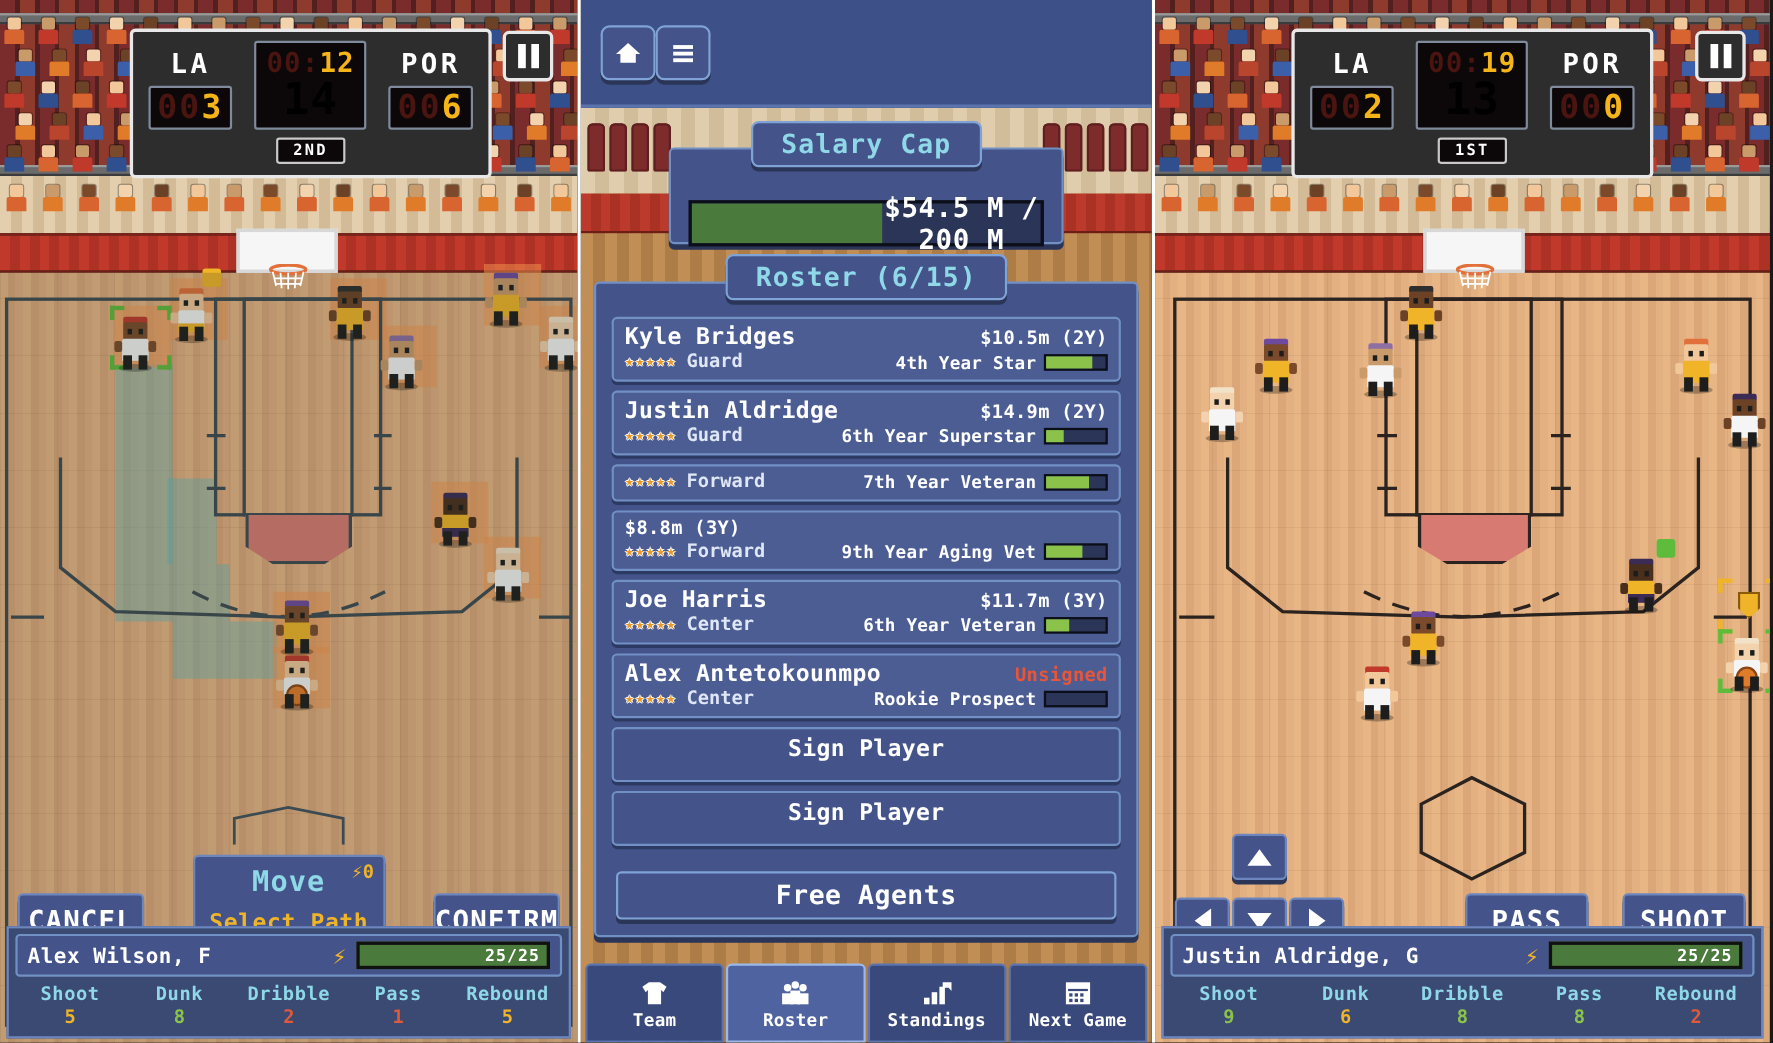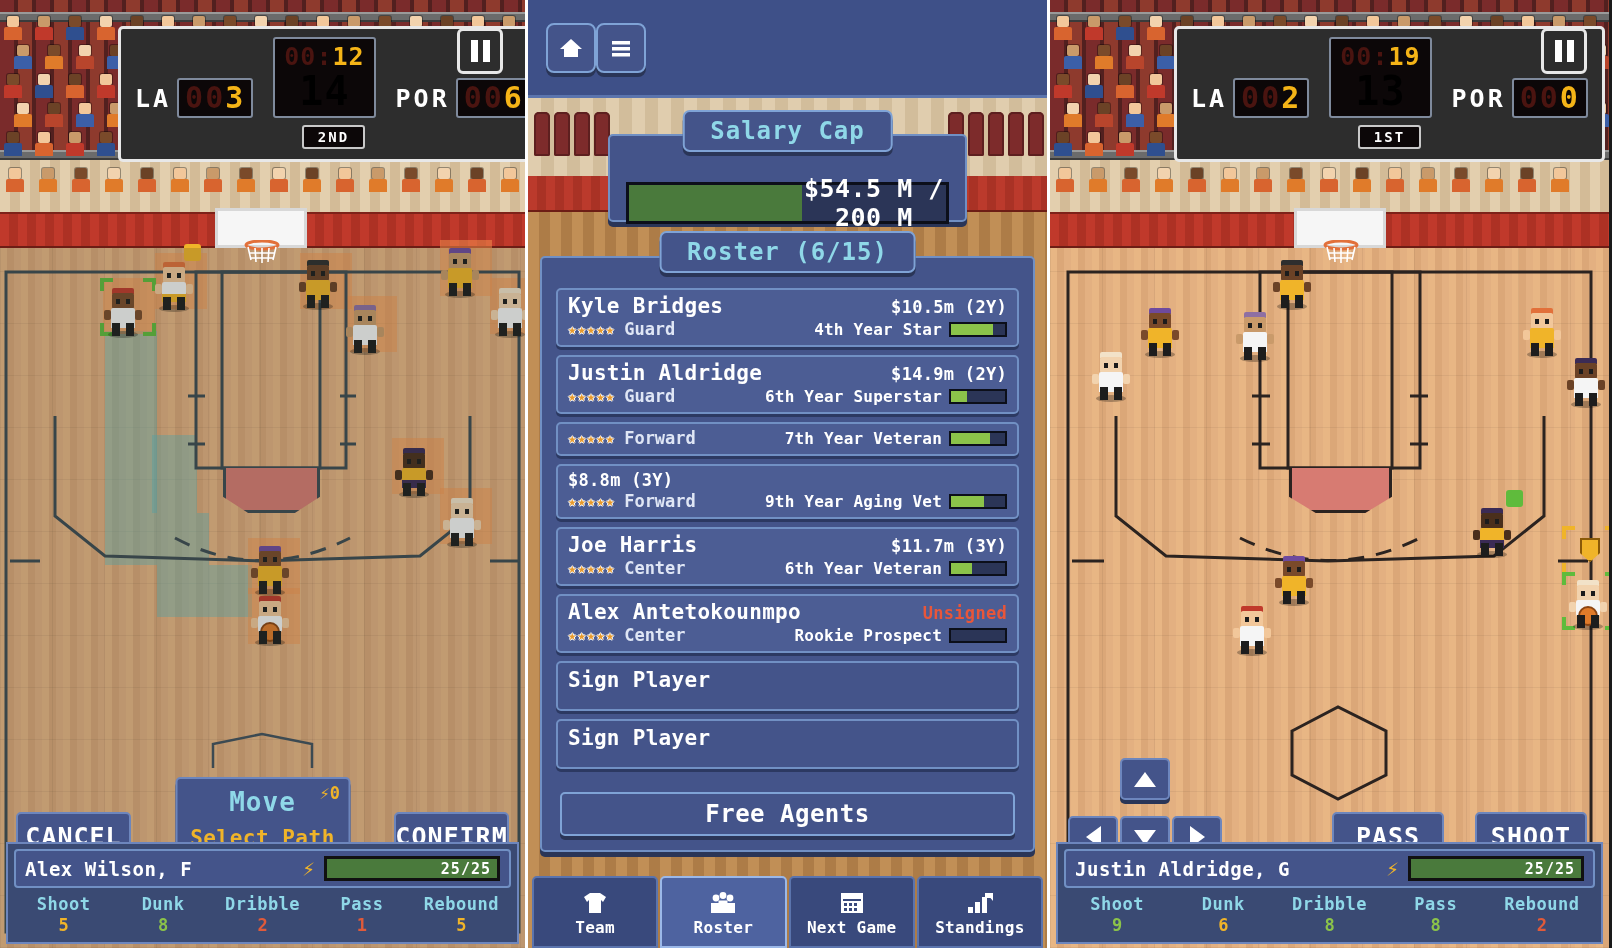--- a/index.html
+++ b/index.html
@@ -125,21 +125,21 @@
   }
 
   
   .scoreboard {
     position:absolute; z-index:6;
     background:#2d2d2d; border:3px solid #e8e8e8; border-radius:5px;
     padding:8px 14px 10px;
     display:flex; flex-direction:column; align-items:center;
   }
   .sb-row { display:flex; align-items:flex-end; gap:20px; }
-  .sb-team { display:flex; flex-direction:row; align-items:center; gap:6px; }
+  .sb-team { display:flex; flex-direction:column; align-items:center; gap:6px; }
   .sb-abbr {
     color:#fff; font-size:25px; letter-spacing:3px; font-weight:bold;
     font-family:"DejaVu Sans Mono",monospace;
   }
   .seg-box {
     background:#0c0708; border:2px solid #7f8a9c; border-radius:3px;
     padding:3px 6px; position:relative;
   }
   .seg {
     font-family:"DejaVu Sans Mono",monospace; font-weight:bold; line-height:1;
@@ -294,21 +294,21 @@
   .rr-line2 { display:flex; align-items:center; }
   .rr-stars { font-size:14px; letter-spacing:1px; color:#e89a2c;
               text-shadow:-1px 0 #fff,1px 0 #fff,0 -1px #fff,0 1px #fff; }
   .rr-pos { color:#dfe6f5; font-size:17px; font-weight:bold; margin-left:9px; flex:1; }
   .rr-exp { color:#fff; font-size:16px; font-weight:bold; margin-right:7px; letter-spacing:.2px; }
   .rr-bar { width:58px; height:15px; background:#2b3557; border:2px solid #0c0f1a; }
   .rr-bar div { height:100%; background:#8bc34a; }
 
   .sign-row {
     background:#44548a; border:2px solid #7190c4; border-radius:5px; box-shadow:0 3px 0 #2c3962;
-    margin-bottom:8px; padding:5px 10px; height:50px;
+    margin-bottom:8px; padding:5px 10px; height:50px;text-align:center;
   }
   .sign-row span { color:#fff; font-size:21px; font-weight:bold; letter-spacing:.3px; }
   .fa-btn {
     position:absolute; left:18px; right:18px; bottom:14px; height:44px;
     background:#44548a; border:2px solid #7fa3d6; border-radius:5px; box-shadow:0 4px 0 #2a3557;
     color:#fff; font-size:24px; font-weight:bold; letter-spacing:.5px;
     display:flex; align-items:center; justify-content:center;
   }
 
   .bottomnav {
@@ -922,45 +922,45 @@
             <circle cx="21" cy="7" r="3.4" fill="#fff"></circle>
             <rect x="2" y="12" width="10" height="10" fill="#fff"></rect>
             <rect x="9.5" y="9.5" width="9" height="12.5" fill="#fff"></rect>
             <rect x="16" y="12" width="10" height="10" fill="#fff"></rect>
           </svg>
         </span>
         <span class="nlabel">Roster</span>
       </div>
       <div class="navitem">
         <span>
+          <svg width="28" height="24" viewBox="0 0 28 24">
+            <rect x="2" y="16" width="5" height="6" fill="#fff"></rect>
+            <rect x="9" y="11" width="5" height="11" fill="#fff"></rect>
+            <rect x="16" y="6" width="5" height="16" fill="#fff"></rect>
+            <path d="M19 2 L27 2 L27 10 L24.5 7 L19 7 Z" fill="#fff"></path>
+          </svg>
+        </span>
+        <span class="nlabel">Standings</span>
+      </div>
+      <div class="navitem">
+        <span>
           <svg width="26" height="24" viewBox="0 0 26 24">
             <rect x="2" y="2" width="22" height="20" fill="#fff"></rect>
             <rect x="4" y="8" width="18" height="2" fill="#39497c"></rect>
             <g fill="#39497c">
               <rect x="5" y="12" width="3" height="3"></rect>
               <rect x="10" y="12" width="3" height="3"></rect>
               <rect x="15" y="12" width="3" height="3"></rect>
               <rect x="5" y="17" width="3" height="3"></rect>
               <rect x="10" y="17" width="3" height="3"></rect>
               <rect x="15" y="17" width="3" height="3"></rect>
             </g>
           </svg>
         </span>
         <span class="nlabel">Next Game</span>
-      </div>
-      <div class="navitem">
-        <span>
-          <svg width="28" height="24" viewBox="0 0 28 24">
-            <rect x="2" y="16" width="5" height="6" fill="#fff"></rect>
-            <rect x="9" y="11" width="5" height="11" fill="#fff"></rect>
-            <rect x="16" y="6" width="5" height="16" fill="#fff"></rect>
-            <path d="M19 2 L27 2 L27 10 L24.5 7 L19 7 Z" fill="#fff"></path>
-          </svg>
-        </span>
-        <span class="nlabel">Standings</span>
       </div>
     </div>
 </div>
 
 <div class="panel" id="panel-right">
 
   <div class="crowd">
     <div class="rail" style="top:12px"></div>
     <div class="rail" style="top:150px"></div>
     <div class="lower-stand"></div>

